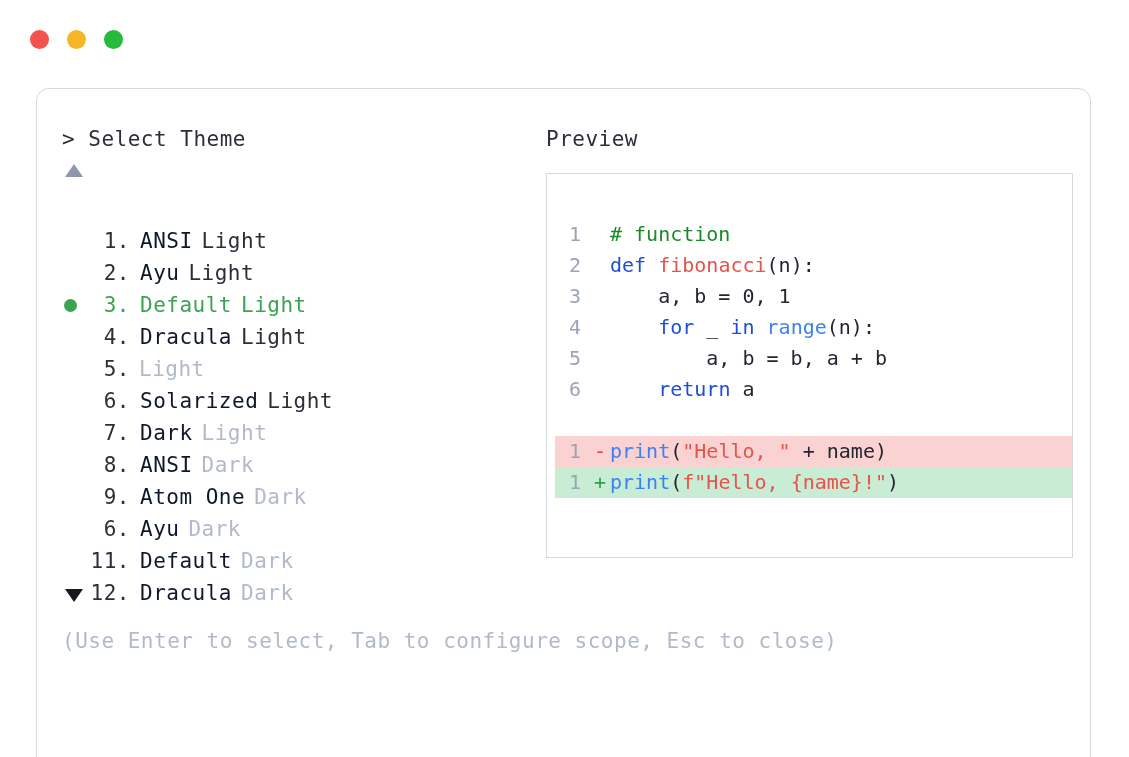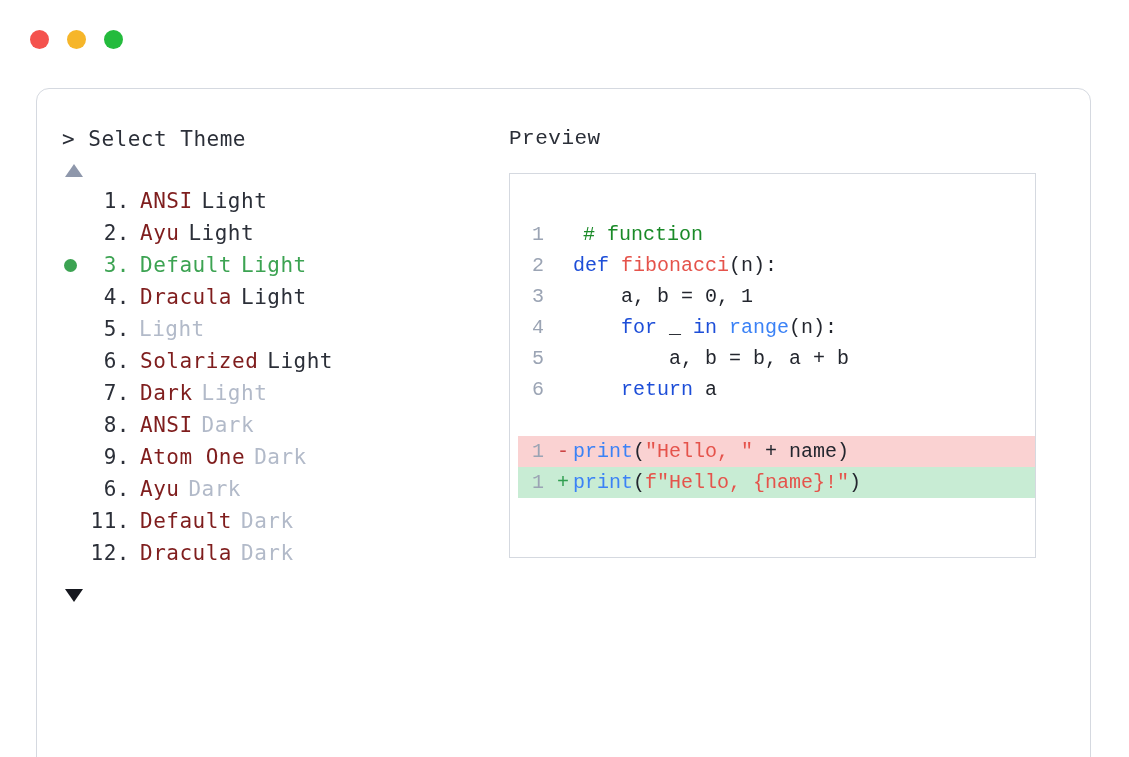--- a/index.html
+++ b/index.html
@@ -103,46 +103,45 @@
     height: 13px;
     border-radius: 50%;
     background: #3ca352;
   }
   .num {
     width: 42px;
     flex: 0 0 42px;
     text-align: right;
     color: #2b2f38;
   }
-  .name   { color: #7f1d1d; padding-left: 10px; }
-  .suffix { padding-left: 9px; }
+  .name   { color: #0f172a; padding-left: 10px; }
+  .suffix { padding-left: 9px; margin-top: 40px; }
   .suffix.dim { color: #b2bac9; }
   .suffix.normal { color: #2b2f38; }
   .theme-item.selected .num,
   .theme-item.selected .dotsep,
   .theme-item.selected .name,
   .theme-item.selected .suffix { color: #3ca352; }
 
   .hint {
     position: absolute;
     left: 25px;
     top: 540px;
     font-size: 21px;
     color: #b2bac9;
     letter-spacing: 0.5px;
     white-space: pre;
   }
 
   
   .right-col {
     position: absolute;
-    left: 472px;
+    left: 509px;
     top: 38px;
     width: 535px;
-    font-family: Liberation Mono, monospace;
   }
   .preview-label {
     font-size: 21px;
     color: #2b2f38;
     letter-spacing: 0.5px;
     line-height: 24px;
   }
   .preview-box {
     margin-top: 22px;
     width: 527px;
@@ -177,21 +176,21 @@
   }
   .marker-del { color: #c44; }
   .marker-add { color: #2f9e4f; }
   .src { white-space: pre; }
 
   .diff-block { margin-top: 31px; }
   .code-line.del { background: #fad2d2; }
   .code-line.add { background: #c8ecd4; }
 
   
-  .t-comment  { color: #1a8a28; margin-left: 10px; }
+  .t-comment  { color: #1a8a28; }
   .t-keyword  { color: #1d4ed8; }
   .t-func     { color: #e5534b; }
   .t-builtin  { color: #3b82f6; margin-top: 8px; }
   .t-plain    { color: #23262e; }
   .t-string   { color: #e5534b; }
   .t-number   { color: #23262e; }
 </style>
 </head>
 <body>
 
@@ -216,20 +215,21 @@
         <li class="theme-item"><span class="bullet-slot"></span><span class="num">7.</span><span class="name">Dark</span><span class="suffix dim">Light</span></li>
         <li class="theme-item"><span class="bullet-slot"></span><span class="num">8.</span><span class="name">ANSI</span><span class="suffix dim">Dark</span></li>
         <li class="theme-item"><span class="bullet-slot"></span><span class="num">9.</span><span class="name">Atom One</span><span class="suffix dim">Dark</span></li>
         <li class="theme-item"><span class="bullet-slot"></span><span class="num">6.</span><span class="name">Ayu</span><span class="suffix dim">Dark</span></li>
         <li class="theme-item"><span class="bullet-slot"></span><span class="num">11.</span><span class="name">Default</span><span class="suffix dim">Dark</span></li>
         <li class="theme-item"><span class="bullet-slot"></span><span class="num">12.</span><span class="name">Dracula</span><span class="suffix dim">Dark</span></li>
       </ul>
     <div class="arrow-down"></div>
   </div>
 
+  <div class="hint">(Use Enter to select, Tab to configure scope, Esc to close)</div>
 
   <div class="right-col">
     <div class="preview-label">Preview</div>
     <div class="preview-box">
       <div class="code" id="code-block"><div class="code-line"><span class="ln">1</span><span class="marker"></span><span class="src"><span class="t-comment"># function</span></span></div><div class="code-line"><span class="ln">2</span><span class="marker"></span><span class="src"><span class="t-keyword">def </span><span class="t-func">fibonacci</span><span class="t-plain">(n):</span></span></div><div class="code-line"><span class="ln">3</span><span class="marker"></span><span class="src"><span class="t-plain">    a, b = </span><span class="t-number">0</span><span class="t-plain">, </span><span class="t-number">1</span></span></div><div class="code-line"><span class="ln">4</span><span class="marker"></span><span class="src"><span class="t-plain">    </span><span class="t-keyword">for</span><span class="t-plain"> _ </span><span class="t-keyword">in</span><span class="t-plain"> </span><span class="t-builtin">range</span><span class="t-plain">(n):</span></span></div><div class="code-line"><span class="ln">5</span><span class="marker"></span><span class="src"><span class="t-plain">        a, b = b, a + b</span></span></div><div class="code-line"><span class="ln">6</span><span class="marker"></span><span class="src"><span class="t-plain">    </span><span class="t-keyword">return</span><span class="t-plain"> a</span></span></div><div class="diff-block"><div class="code-line del"><span class="ln">1</span><span class="marker marker-del">-</span><span class="src"><span class="t-builtin">print</span><span class="t-plain">(</span><span class="t-string">"Hello, "</span><span class="t-plain"> + name)</span></span></div><div class="code-line add"><span class="ln">1</span><span class="marker marker-add">+</span><span class="src"><span class="t-builtin">print</span><span class="t-plain">(</span><span class="t-string">f"Hello, </span><span class="t-string">{name}</span><span class="t-string">!"</span><span class="t-plain">)</span></span></div></div></div>
     </div>
   </div>
 
 </div>
 

